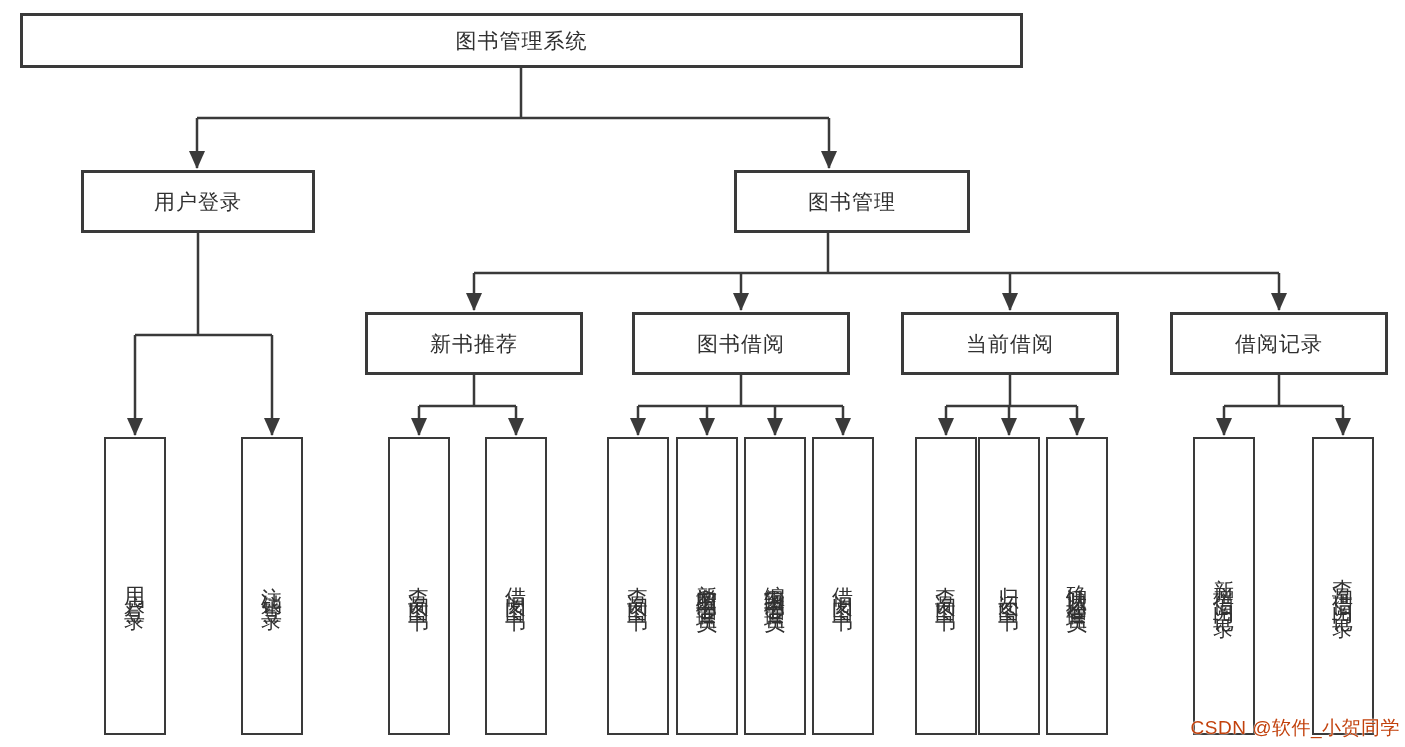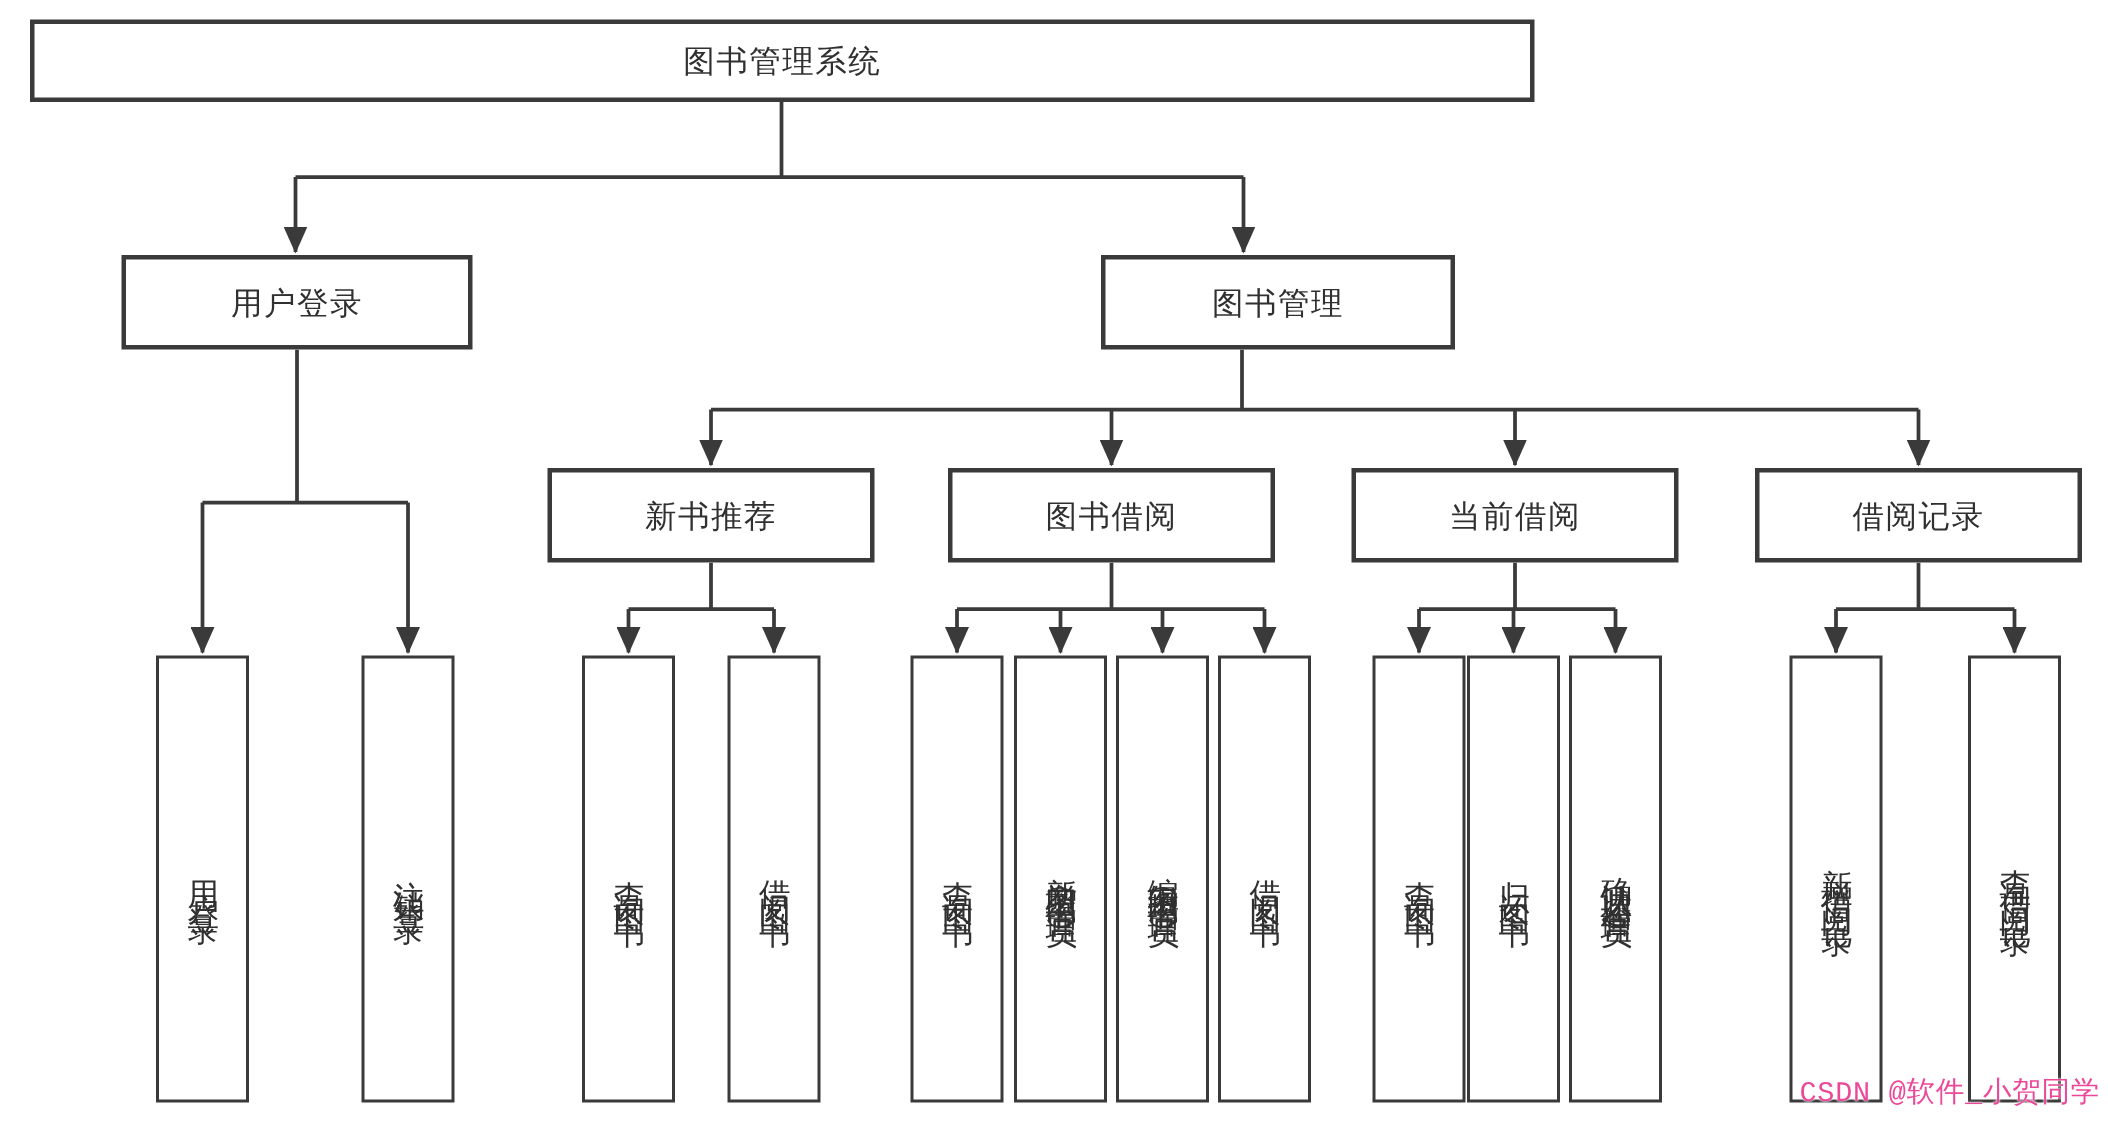--- a/index.html
+++ b/index.html
@@ -49,25 +49,24 @@
     line-height: 1;
   }
   .box.v .vtext.long {
     letter-spacing: 4px;
   }
   .watermark {
     position: absolute;
     right: 5px;
     bottom: 5px;
     font-size: 19px;
-    color: #ec4899;
+    color: #c2410c;
     text-shadow: 0 0 2px #ffffff, 0 0 1px #ffffff;
     z-index: 2;
     letter-spacing: 0.5px;
-    font-family: Liberation Mono, monospace;
   }
 </style>
 </head>
 <body>
 
 <div class="canvas">
 
   <svg class="connectors" width="1405" height="747" viewBox="0 0 1405 747">
     <defs>
       <marker id="arw" markerUnits="userSpaceOnUse" markerWidth="18" markerHeight="16" refX="17" refY="8" orient="auto">

